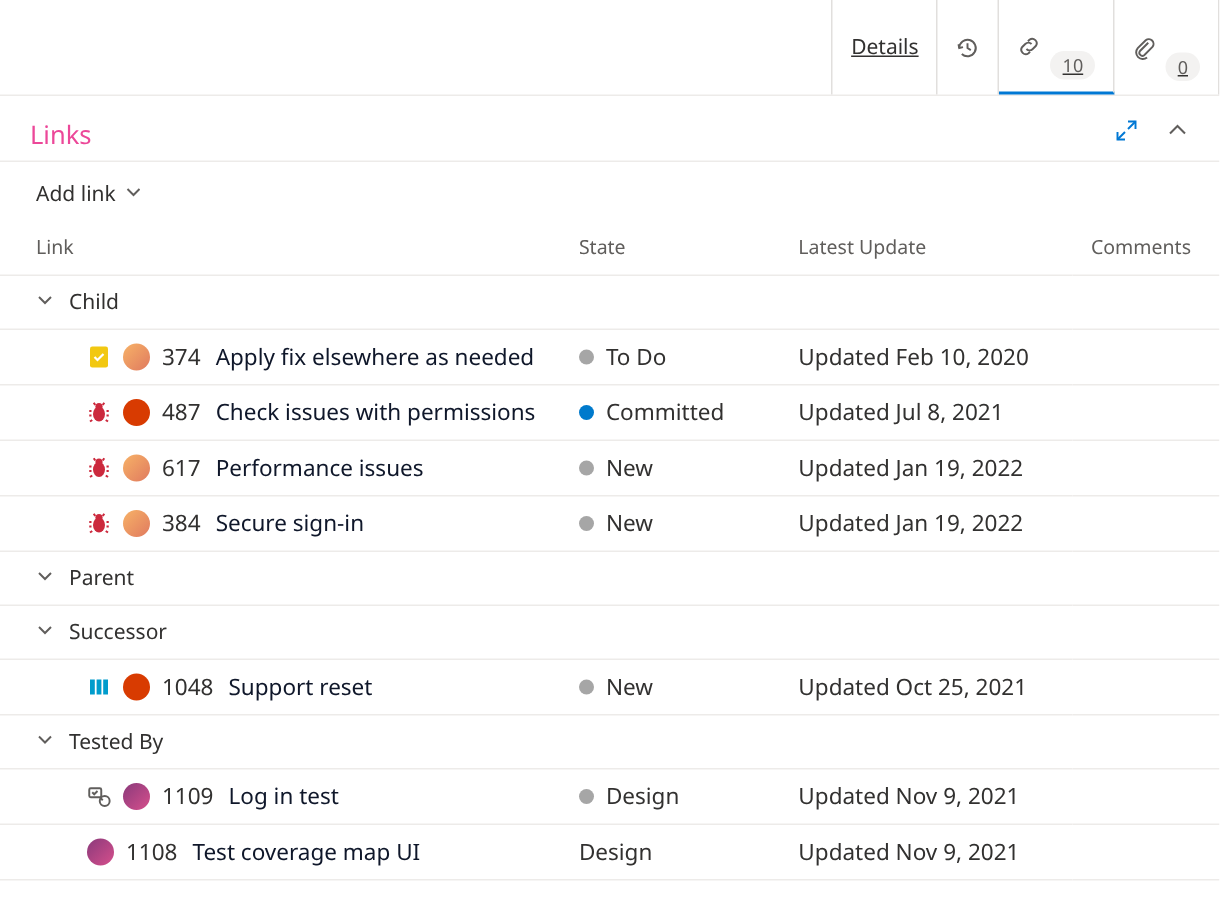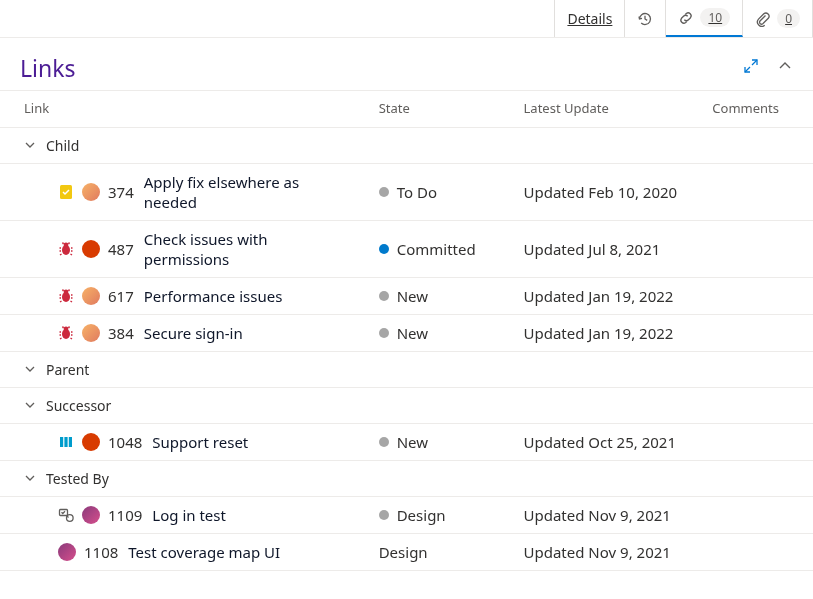--- a/index.html
+++ b/index.html
@@ -34,33 +34,34 @@
     cursor: pointer;
   }
   .tab .badge {
     background: #f3f2f1;
     border-radius: 10px;
     padding: 1px 8px;
     font-size: 12px;
     color: #605e5c;
     min-width: 22px;
     text-align: center;
+    margin-top: 26px;
   }
   .tab.active { border-bottom: 2px solid #0078d4; }
   .tab svg { width: 16px; height: 16px; display: block; }
   .section-header {
     display: flex;
     align-items: center;
     justify-content: space-between;
     padding: 14px 20px 6px 20px;
     border-bottom: 1px solid #edebe9;
   }
   .section-title {
-    color: #4c1d95;
-    font-size: 23px;
+    color: #ec4899;
+    font-size: 17px;
     font-weight: 400;
   }
   .section-actions { display: flex; gap: 18px; }
   .section-actions svg { width: 16px; height: 16px; cursor: pointer; stroke: #605e5c; fill: none; }
   .add-link-row {
     padding: 12px 20px 8px 24px;
   }
   .add-link {
     display: inline-flex;
     align-items: center;
@@ -78,21 +79,21 @@
     text-align: left;
     font-weight: 400;
     color: #605e5c;
     font-size: 13px;
     padding: 8px 12px 10px;
     border-bottom: 1px solid #edebe9;
   }
   table.links th.col-link { padding-left: 24px; width: 46%; }
   table.links th.col-state { width: 18%; }
   table.links th.col-updated { width: 24%; }
-  table.links th.col-comments { text-align: right; padding-right: 34px; }
+  table.links th.col-comments { text-align: right; padding-right: 19px; }
   tr.group-row td {
     padding: 8px 12px 8px 24px;
     border-bottom: 1px solid #edebe9;
     color: #323130;
     font-size: 14px;
   }
   .group-toggle {
     display: inline-flex;
     align-items: center;
     gap: 10px;
@@ -198,20 +199,30 @@
           </svg>
       </span>
       <span>
         <svg viewBox="0 0 16 16">
             <path d="M3 10l5-5 5 5" stroke="#605e5c" stroke-width="1.4" fill="none"></path>
           </svg>
       </span>
     </div>
   </div>
 
+  <div class="add-link-row">
+    <div class="add-link">
+      <span>Add link</span>
+      <span>
+        <svg viewBox="0 0 12 12">
+            <path d="M2 4l4 4 4-4" stroke="#605e5c" stroke-width="1.3" fill="none"></path>
+          </svg>
+      </span>
+    </div>
+  </div>
 
   <table class="links">
     <thead>
       <tr>
         <th class="col-link">Link</th>
         <th class="col-state">State</th>
         <th class="col-updated">Latest Update</th>
         <th class="col-comments">Comments</th>
       </tr>
     </thead>

